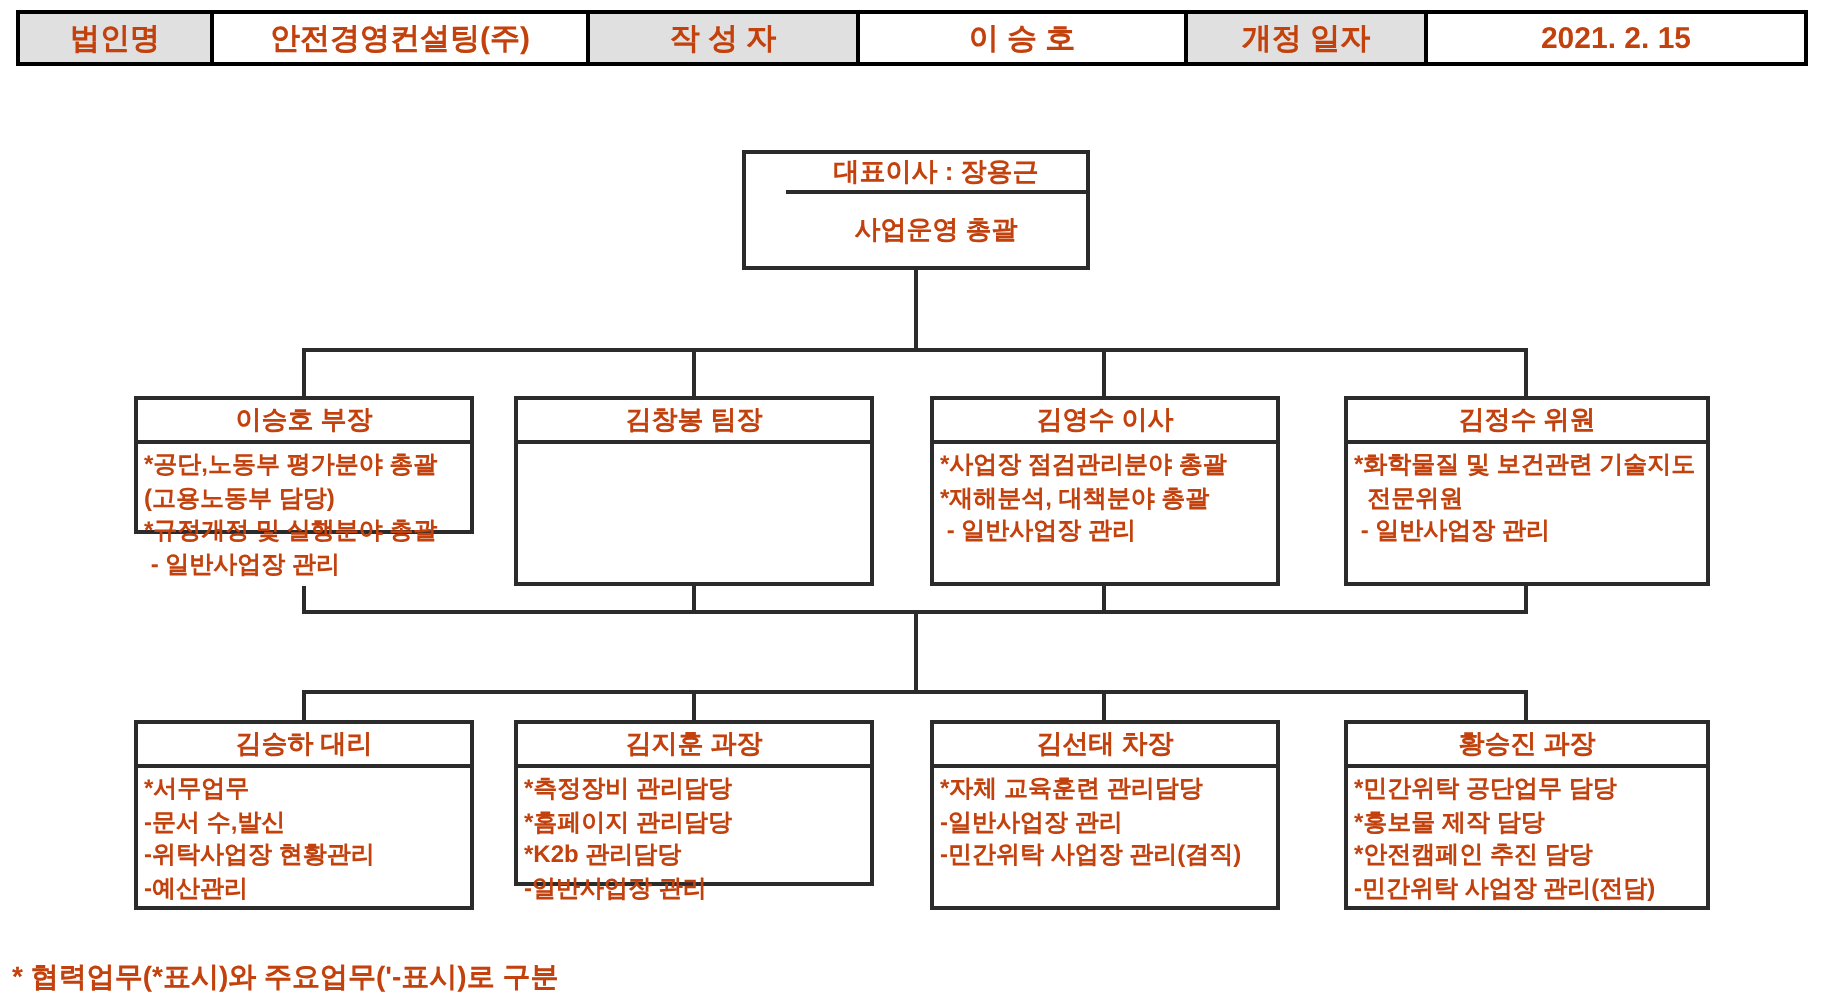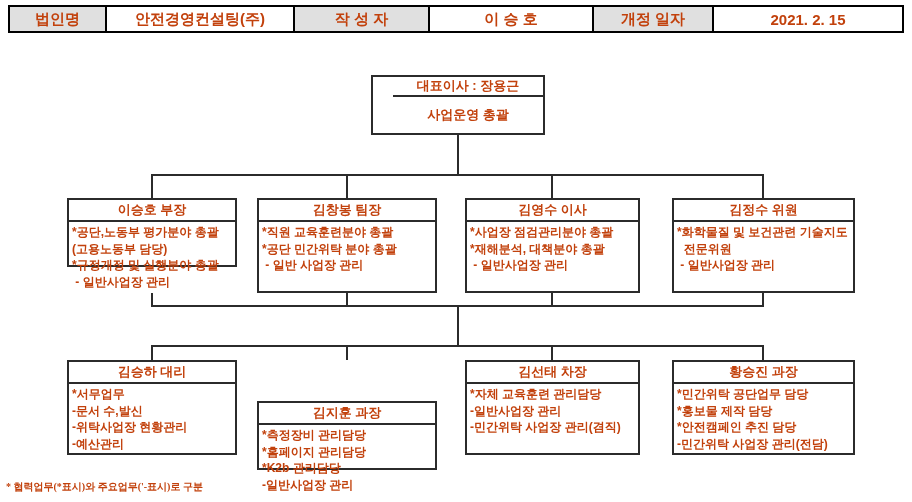--- a/index.html
+++ b/index.html
@@ -68,34 +68,33 @@
     font-size: 13px;
   }
 
   
   .b1 { left: 67px;  top: 198px; width: 170px; height: 69px; }
   .b2 { left: 257px; top: 198px; width: 180px; height: 95px; }
   .b3 { left: 465px; top: 198px; width: 175px; height: 95px; }
   .b4 { left: 672px; top: 198px; width: 183px; height: 95px; }
   
   .b5 { left: 67px;  top: 360px; width: 170px; height: 95px; }
-  .b6 { left: 257px; top: 360px; width: 180px; height: 69px; margin-top: 41px; }
+  .b6 { left: 257px; top: 360px; width: 180px; height: 83px; }
   .b7 { left: 465px; top: 360px; width: 175px; height: 95px; }
   .b8 { left: 672px; top: 360px; width: 183px; height: 95px; }
 
   
   .cline { position: absolute; background: #2b2b2b; }
 
   
   .footer-note {
     position: absolute;
     left: 6px; top: 480px;
-    font-size: 10px;
+    font-size: 14px;
     white-space: pre;
-    font-family: Liberation Serif, serif;
   }
 </style>
 </head>
 <body>
 
 <div id="canvas">
 
   <div class="header-table">
     <div class="hcell gray hc1">법인명</div>
     <div class="hcell hc2">안전경영컨설팅(주)</div>
@@ -134,26 +133,20 @@
     <div class="olines">
 
     <div class="oline">*공단,노동부 평가분야 총괄</div>
         <div class="oline">(고용노동부 담당)</div>
         <div class="oline">*규정개정 및 실행분야 총괄</div>
         <div class="oline"> - 일반사업장 관리</div>
       </div>
   </div>
   <div class="obox b2">
     <div class="otitle">김창봉 팀장</div>
-    <div class="olines">
-
-    <div class="oline">*직원 교육훈련분야 총괄</div>
-        <div class="oline">*공단 민간위탁 분야 총괄</div>
-        <div class="oline"> - 일반 사업장 관리</div>
-      </div>
   </div>
   <div class="obox b3">
     <div class="otitle">김영수 이사</div>
     <div class="olines">
 
     <div class="oline">*사업장 점검관리분야 총괄</div>
         <div class="oline">*재해분석, 대책분야 총괄</div>
         <div class="oline"> - 일반사업장 관리</div>
       </div>
   </div>

